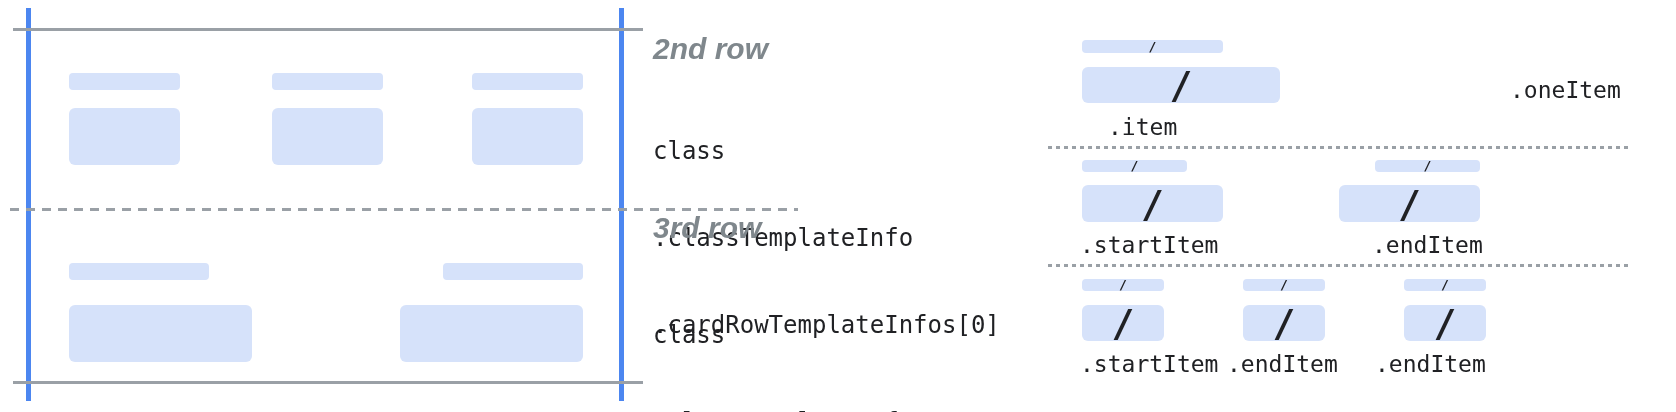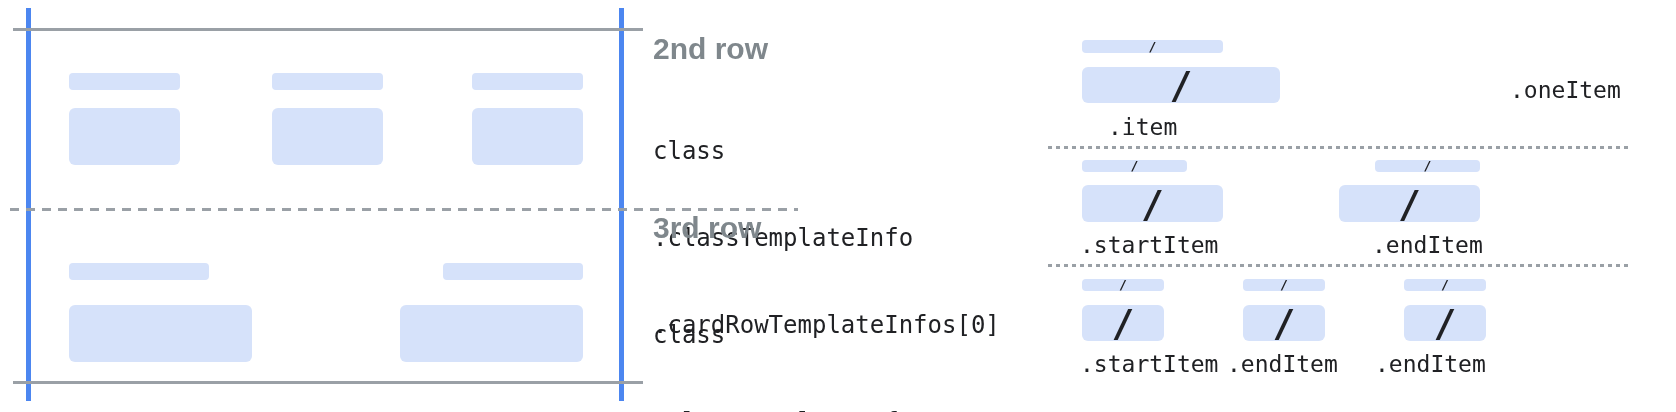--- a/index.html
+++ b/index.html
@@ -22,21 +22,21 @@
     font-family:"DejaVu Sans Mono",monospace;font-weight:bold;
     color:var(--code-text);}
   .slash-sm{font-size:13px;line-height:0;}
   .slash-lg{font-size:38px;line-height:0;}
 
   .code{font-family:"DejaVu Sans Mono",monospace;font-size:23px;
         color:var(--code-text);white-space:pre;}
   .codeblock{font-family:"DejaVu Sans Mono",monospace;font-size:24px;
         line-height:29px;color:var(--code-text);white-space:pre;}
   .heading{font-size:30px;font-weight:bold;color:var(--heading-gray);
-        line-height:32px;}
+        line-height:32px;font-style:italic;}
 </style>
 </head>
 <body>
 
 <div id="stage">
 
   <div class="abs" style="left:0;top:0;width:800px;height:412px;">
     <div class="abs vguide" style="left:26px;top:8px;height:393px;"></div>
     <div class="abs vguide" style="left:619px;top:8px;height:393px;"></div>
     <div class="abs hline" style="left:13px;top:28px;width:630px;"></div>

